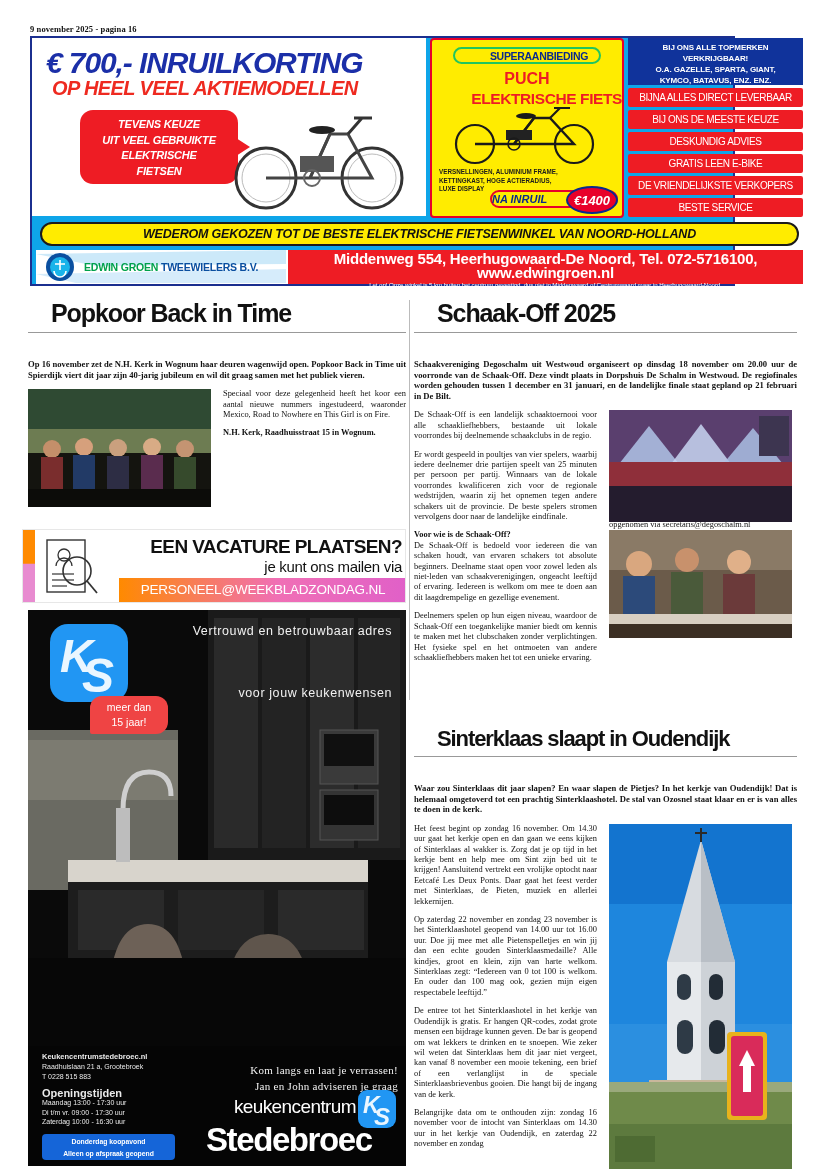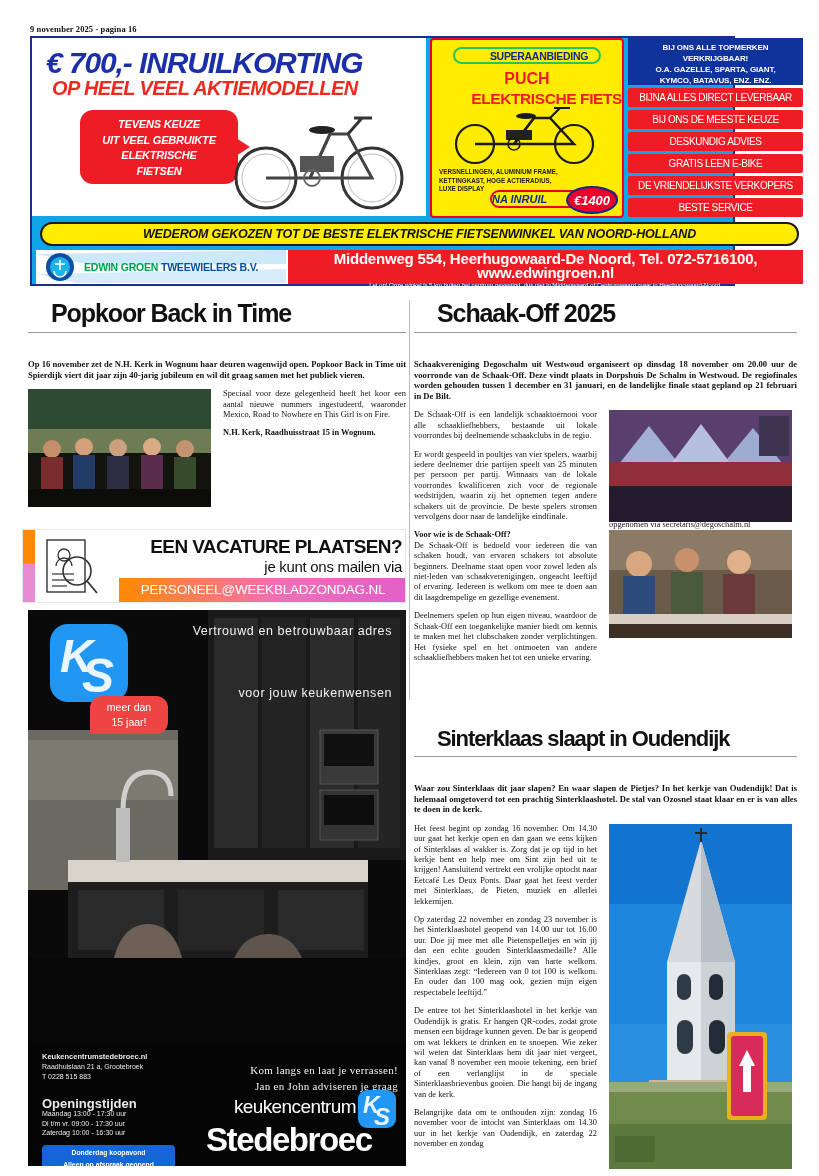--- a/index.html
+++ b/index.html
@@ -222,21 +222,21 @@
     position:absolute; right:14px; top:36px; width:300px; text-align:right;
     color:#f2f2f2; font-family:"Liberation Sans", sans-serif; font-size:12.5px;
     letter-spacing:.6px;
     margin-top:40px;
   }
   .kitchen-bottom { position:absolute; left:0; top:436px; width:378px; height:120px; background:#050505; }
   .kb-left { position:absolute; left:14px; top:6px; width:150px; color:#eaeaea;
     font-family:"Liberation Sans", sans-serif; }
   .kb-site { font-weight:700; font-size:7.5px; line-height:10px; }
   .kb-addr { font-size:7px; line-height:9.5px; }
-  .kb-open-h { font-weight:700; font-size:13px; line-height:10px; margin-top:18px; }
+  .kb-open-h { font-weight:700; font-size:11px; line-height:10px; margin-top:7px; }
   .kb-open { font-size:7px; line-height:9.5px; }
   .kb-pill {
     margin-top:7px; width:133px; height:26px; background:#1565d8; border-radius:4px;
     color:#fff; font-weight:700; font-size:6.8px; line-height:12px; text-align:center;
     padding-top:2px;
   }
   .kb-right { position:absolute; left:178px; top:16px; width:192px; text-align:right; color:#f2f2f2;
     font-family:Liberation Serif, serif; font-size:11px; line-height:16px; letter-spacing:.3px;}
   .kc-word {
     position:absolute; left:178px; top:50px; width:150px; text-align:right;

